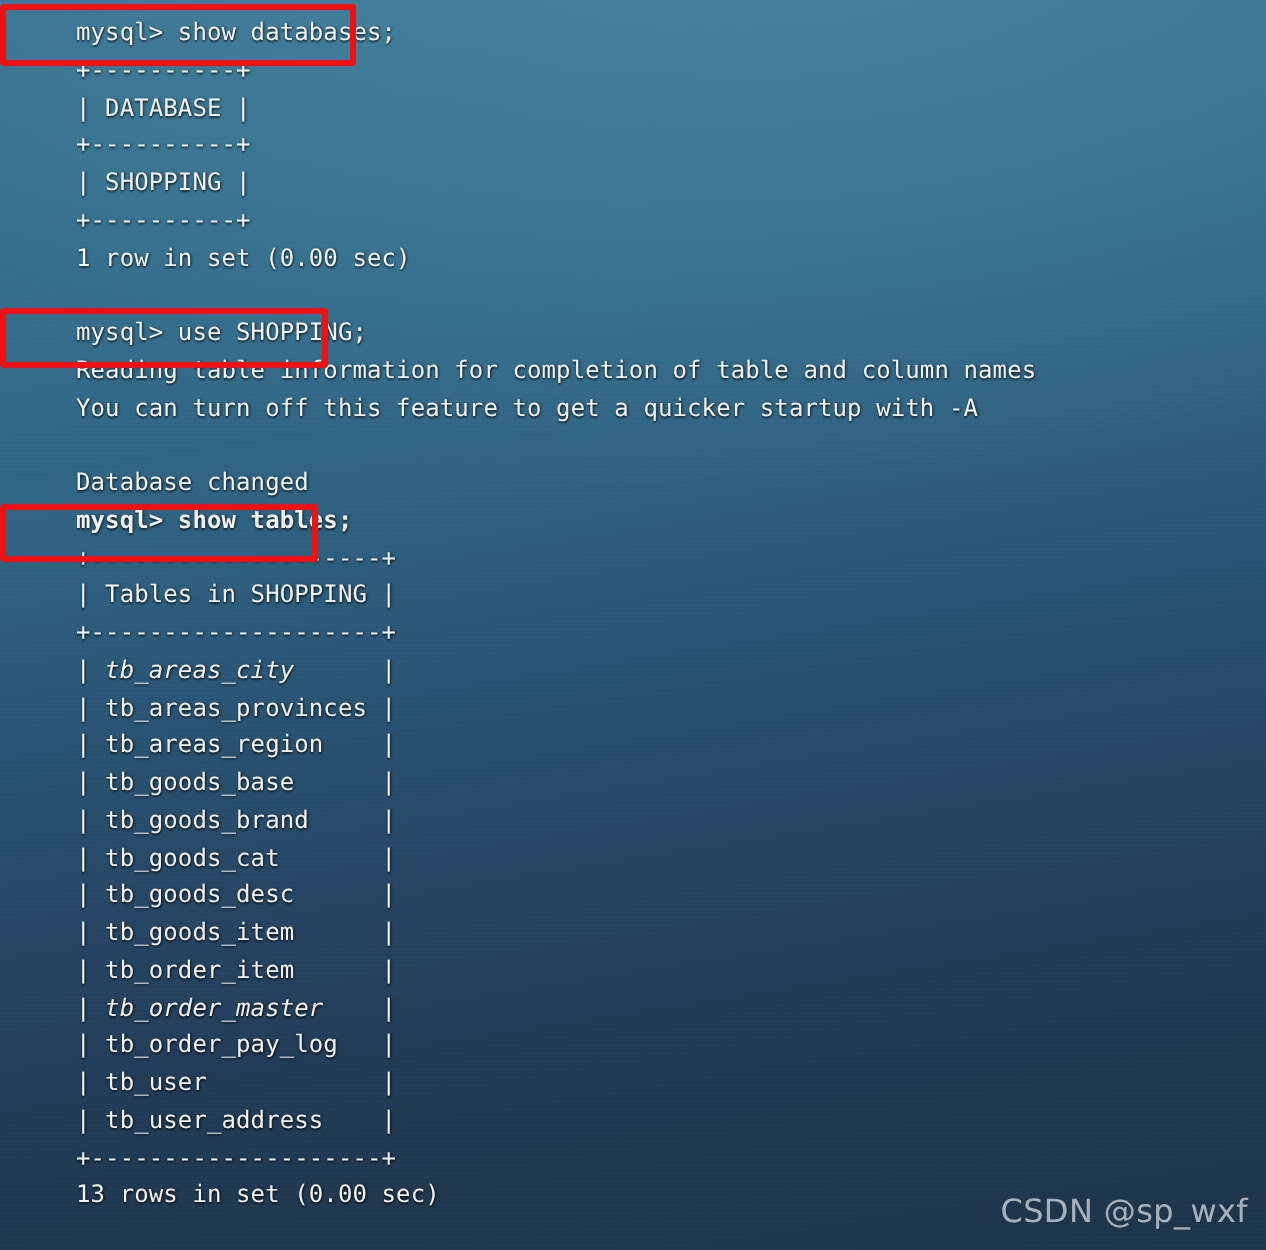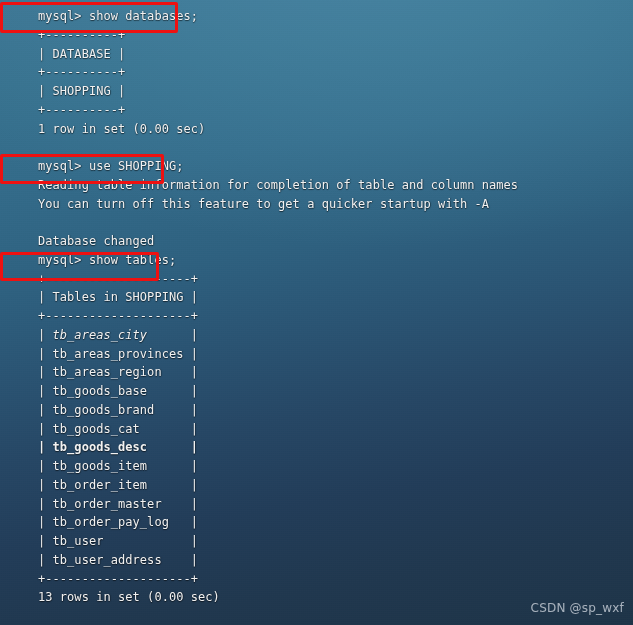--- a/index.html
+++ b/index.html
@@ -73,21 +73,21 @@
     border-radius: 2px;
     box-sizing: border-box;
     background: transparent;
   }
 
   #watermark {
     position: absolute;
     right: 9px;
     bottom: 10px;
     font-family: "DejaVu Sans", "Liberation Sans", sans-serif;
-    font-size: 12px;
+    font-size: 16px;
     color: rgba(225,230,236,0.70);
     white-space: pre;
     letter-spacing: 0.2px;
   }
 </style>
 </head>
 <body>
 
 <div id="terminal">
 
@@ -100,34 +100,34 @@
       <div class="term-line" style="top: 63.25px;">+----------+</div>
       <div class="term-line" style="top: 82px; text-align: right;">| SHOPPING |</div>
       <div class="term-line" style="top: 100.75px;">+----------+</div>
       <div class="term-line" style="top: 119.5px;">1 row in set (0.00 sec)</div>
       <div class="term-line" style="top: 138.25px;"></div>
       <div class="term-line" style="top: 157px;">mysql&gt; use SHOPPING;</div>
       <div class="term-line" style="top: 175.75px;">Reading table information for completion of table and column names</div>
       <div class="term-line" style="top: 194.5px;">You can turn off this feature to get a quicker startup with -A</div>
       <div class="term-line" style="top: 213.25px;"></div>
       <div class="term-line" style="top: 232px;">Database changed</div>
-      <div class="term-line" style="top: 250.75px;">mysql&gt; show tables;</div>
+      <div class="term-line" style="top: 250.75px; font-weight: bold;">mysql&gt; show tables;</div>
       <div class="term-line" style="top: 269.5px;">+--------------------+</div>
       <div class="term-line" style="top: 288.25px;">| Tables in SHOPPING |</div>
       <div class="term-line" style="top: 307px;">+--------------------+</div>
       <div class="term-line" style="top: 325.75px; font-style: italic;">| tb_areas_city      |</div>
       <div class="term-line" style="top: 344.5px;">| tb_areas_provinces |</div>
       <div class="term-line" style="top: 363.25px;">| tb_areas_region    |</div>
       <div class="term-line" style="top: 382px;">| tb_goods_base      |</div>
       <div class="term-line" style="top: 400.75px;">| tb_goods_brand     |</div>
       <div class="term-line" style="top: 419.5px;">| tb_goods_cat       |</div>
-      <div class="term-line" style="top: 438.25px; font-weight: bold;">| tb_goods_desc      |</div>
+      <div class="term-line" style="top: 438.25px;">| tb_goods_desc      |</div>
       <div class="term-line" style="top: 457px;">| tb_goods_item      |</div>
       <div class="term-line" style="top: 475.75px;">| tb_order_item      |</div>
-      <div class="term-line" style="top: 494.5px;">| tb_order_master    |</div>
+      <div class="term-line" style="top: 494.5px; font-style: italic;">| tb_order_master    |</div>
       <div class="term-line" style="top: 513.25px;">| tb_order_pay_log   |</div>
       <div class="term-line" style="top: 532px; text-align: right;">| tb_user            |</div>
       <div class="term-line" style="top: 550.75px;">| tb_user_address    |</div>
       <div class="term-line" style="top: 569.5px;">+--------------------+</div>
       <div class="term-line" style="top: 588.25px;">13 rows in set (0.00 sec)</div>
     </div>
 
   <div id="highlight-layer">
       <div class="highlight-box" style="left: 0px; top: 2px; width: 178px; height: 31px; border-color: rgb(238, 17, 17);"></div>
       <div class="highlight-box" style="left: 0px; top: 154px; width: 164px; height: 30px; border-color: rgb(238, 17, 17);"></div>

